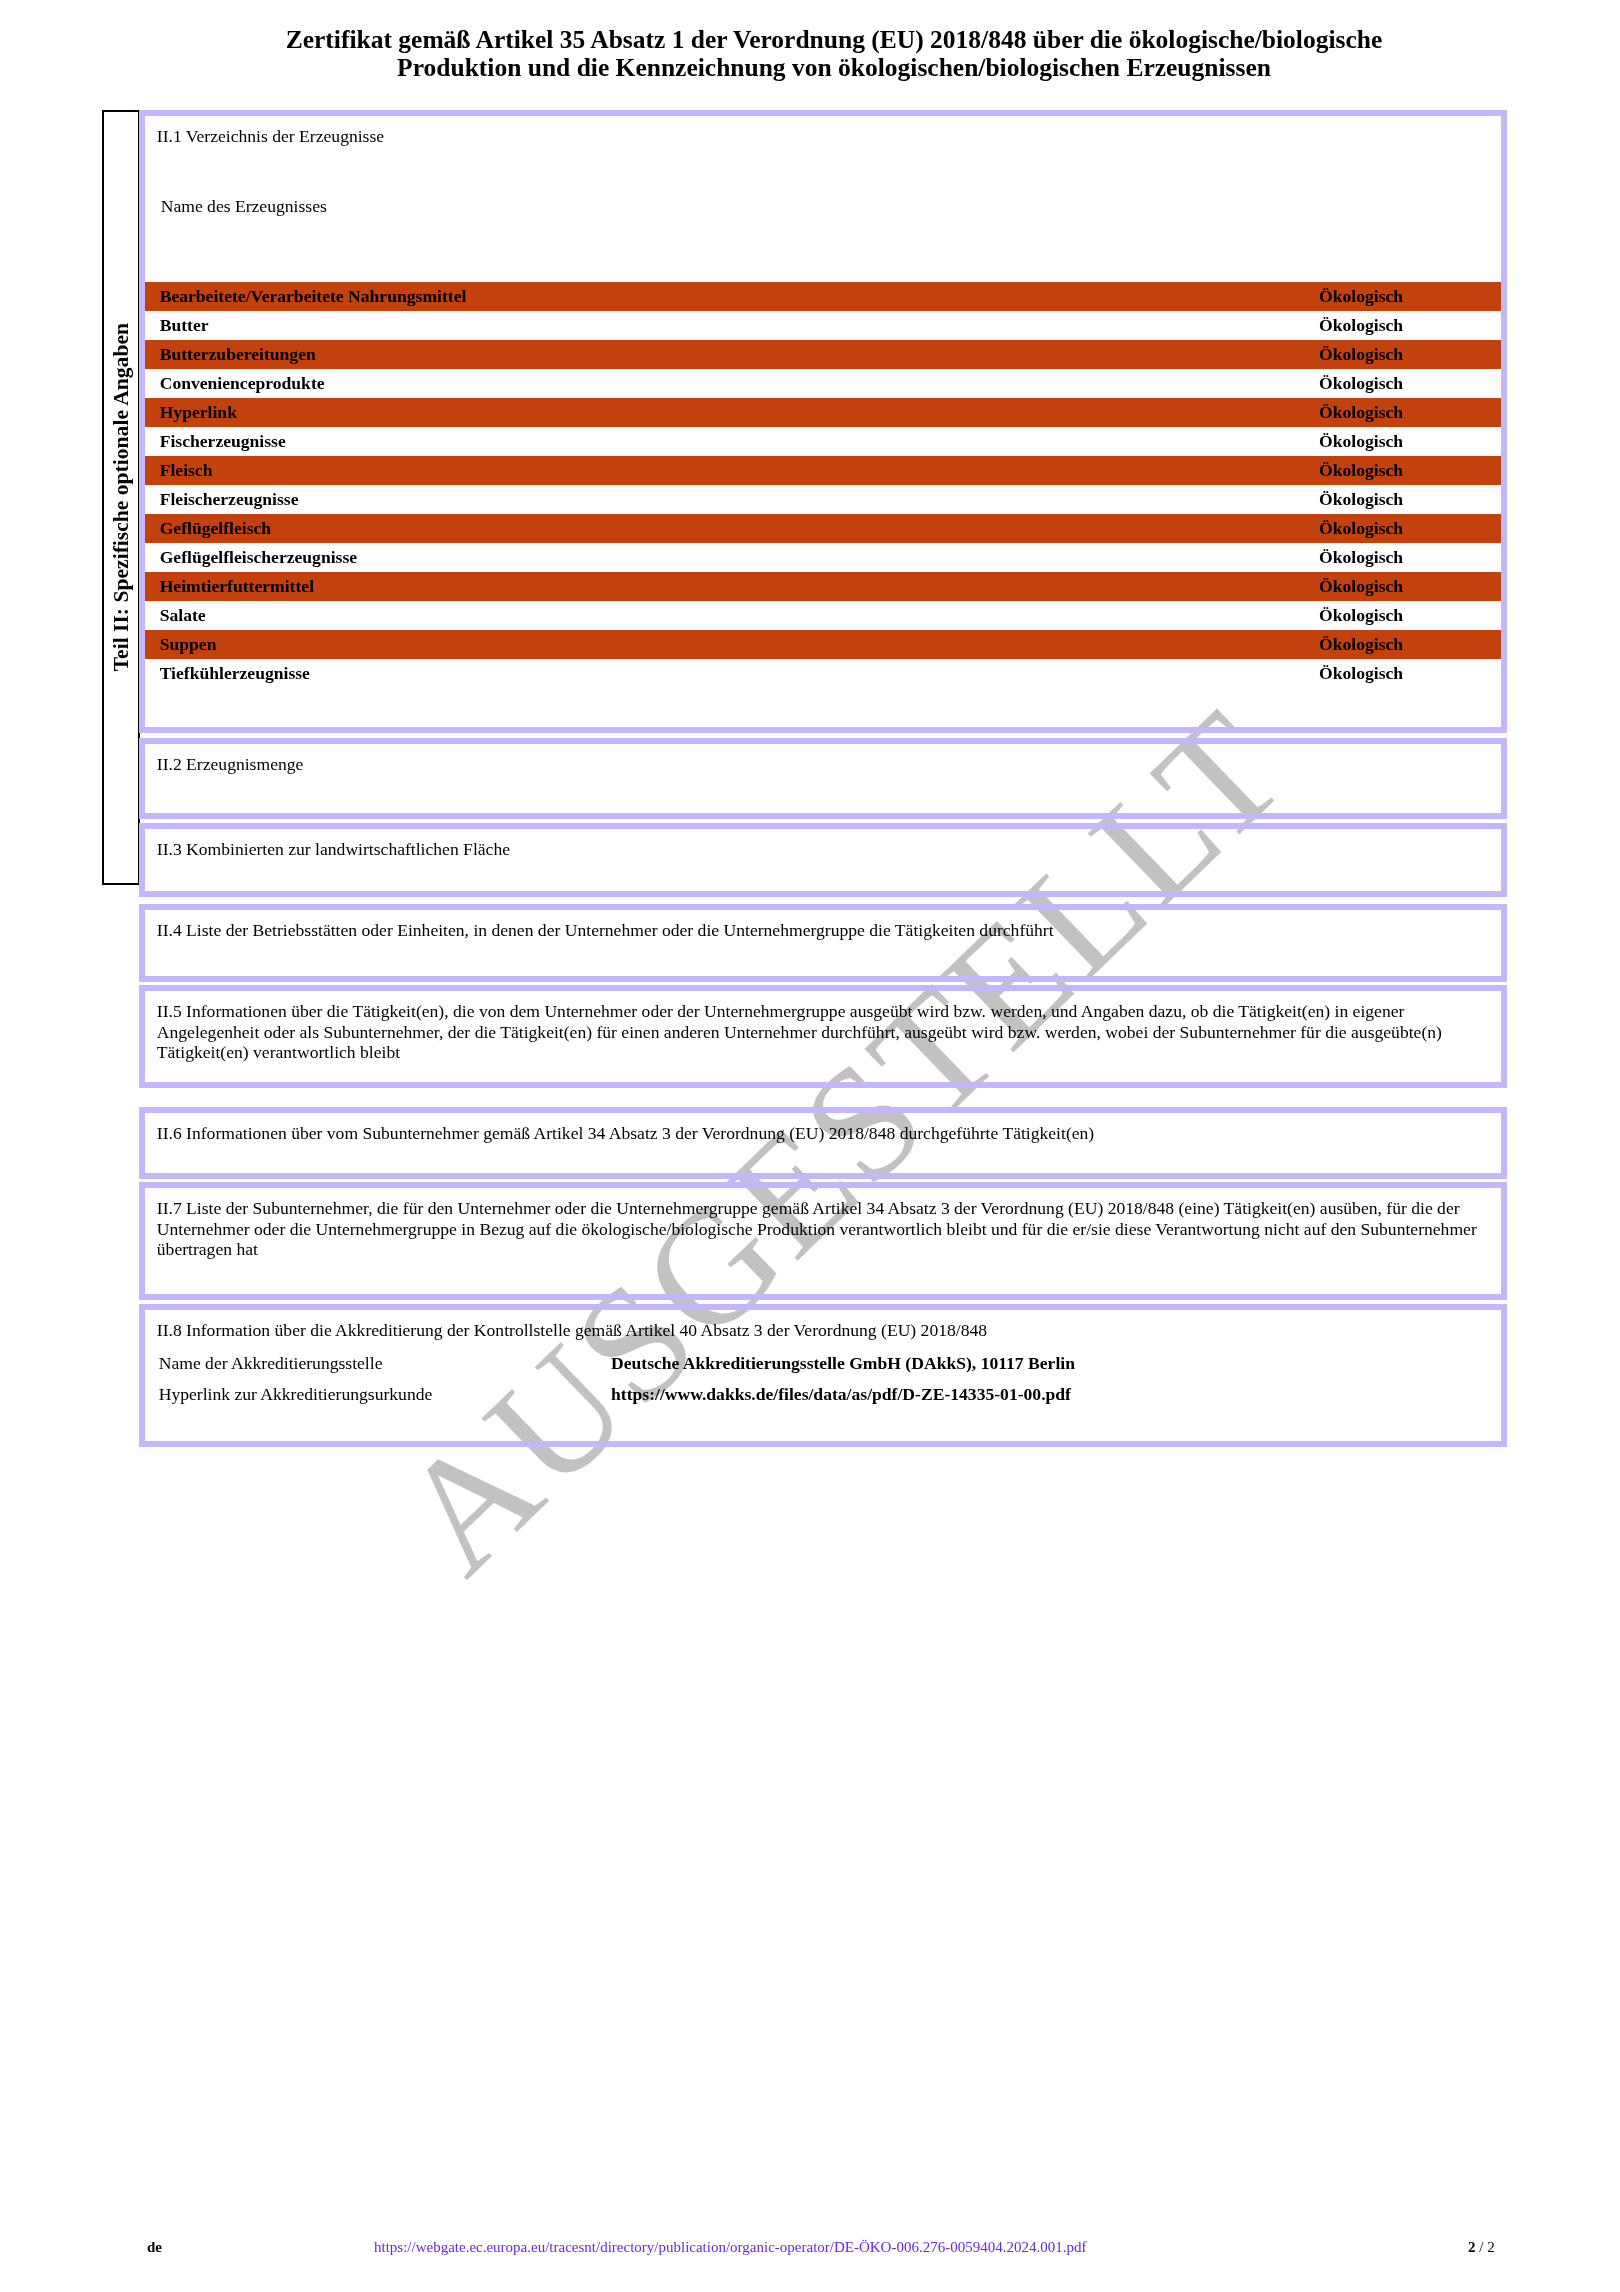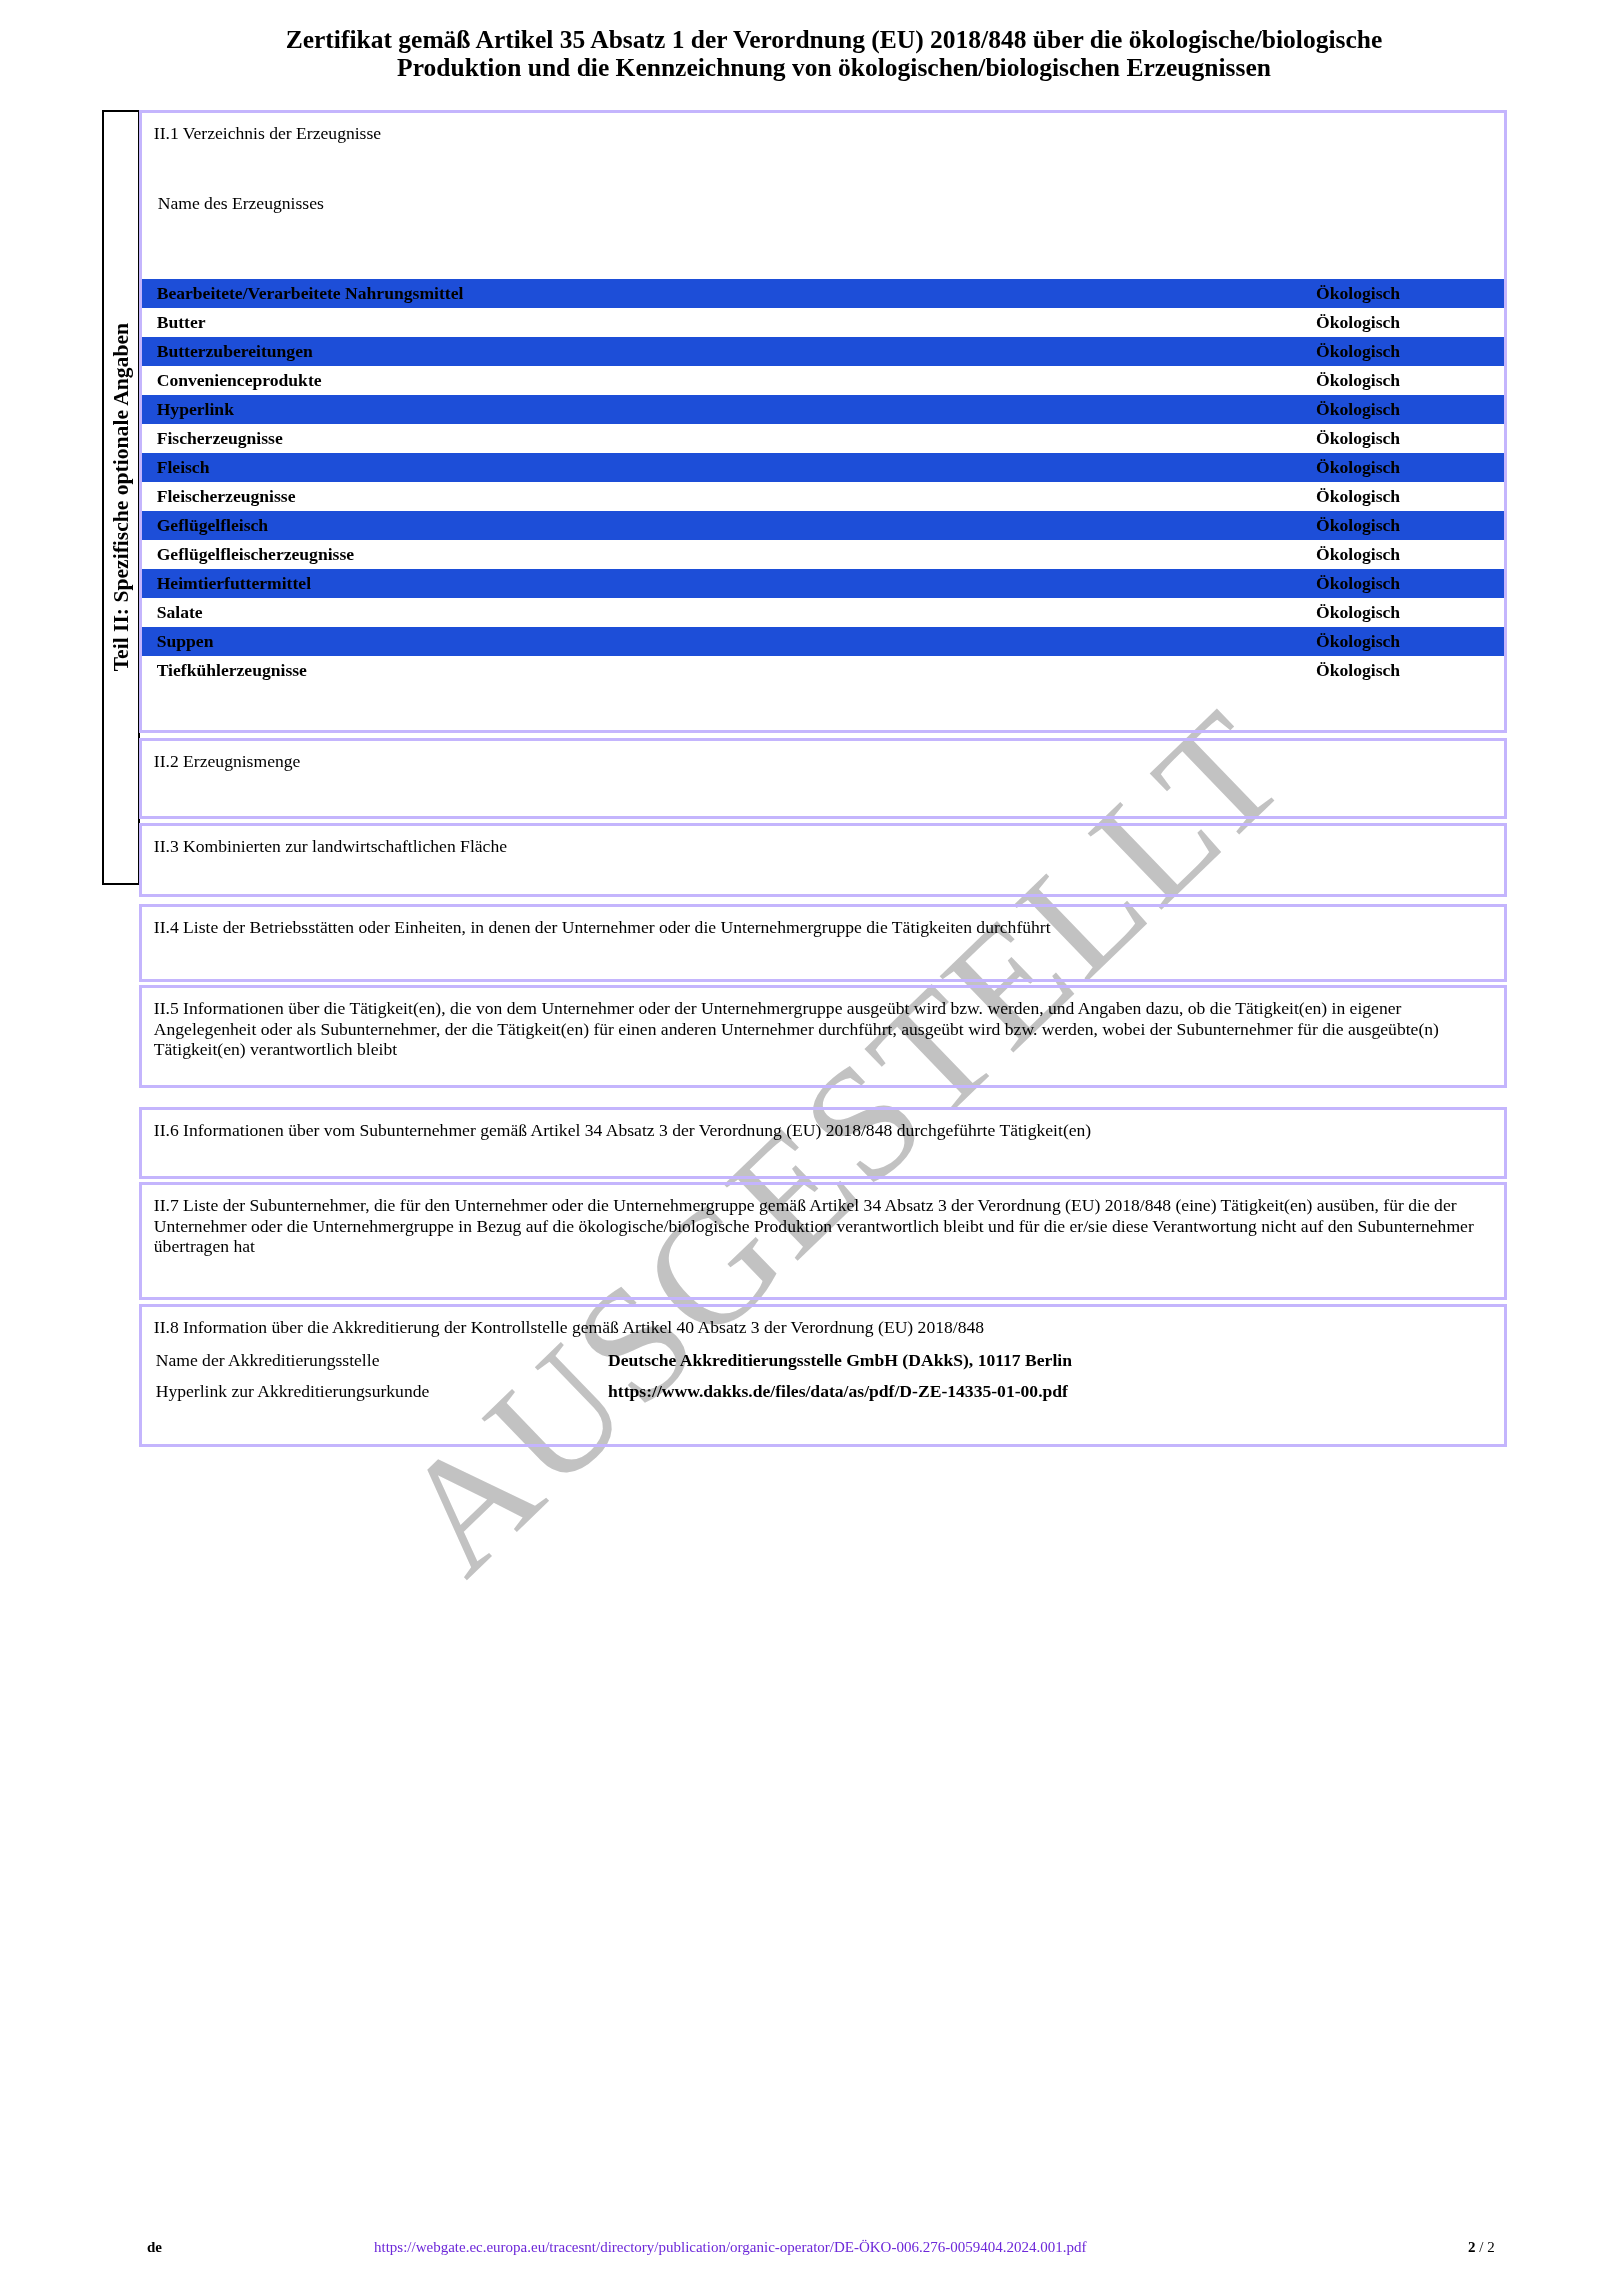--- a/index.html
+++ b/index.html
@@ -25,40 +25,40 @@
     position:absolute; left:102px; top:110px; width:38px; height:775px;
     border:2.9px solid #000; box-sizing:border-box; z-index:2;
     display:flex; align-items:center; justify-content:center;
   }
   .sidebar .vtext {
     writing-mode:vertical-rl; transform:rotate(180deg);
     font-weight:bold; font-size:21.6px; white-space:nowrap;
   }
   .sec {
     position:absolute; left:139px; width:1368px;
-    border:3px solid #c4b5fd; box-sizing:border-box; z-index:2;
+    border:6px solid #c4b5fd; box-sizing:border-box; z-index:2;
     font-size:17.6px;
   }
   .sec .head { position:absolute; top:9.8px; left:11.8px; right:13.7px; line-height:1.18; }
   
   .s1 { top:110px;  height:623px; }
   .s2 { top:738px;  height:81px;  }
   .s3 { top:823px;  height:74px;  }
   .s4 { top:904px;  height:78px;  }
   .s5 { top:985px; height:103px; }
   .s6 { top:1107px; height:72px;  }
   .s7 { top:1182px; height:118px; }
   .s8 { top:1304px; height:143px; }
   .s9 { top:1452px; height:102px; }
   
   .col-name { position:absolute; top:80px; left:15.7px; }
   .col-code { position:absolute; top:71px; left:589px; width:647px; font-size:15.7px; line-height:20.6px; }
   .rows { position:absolute; top:166px; left:0; width:100%; }
   .row { position:relative; height:29px; line-height:29px; }
-  .row.shaded { background:#1d4ed8; }
+  .row.shaded { background:#c2410c; }
   .row .pname { position:absolute; left:14.7px; font-weight:bold; white-space:nowrap; }
   .row .pqual { position:absolute; left:1174px; font-weight:bold; white-space:nowrap; }
   
   .acc-label1 { position:absolute; top:43px;  left:13.7px; }
   .acc-value1 { position:absolute; top:43px;  left:466px; font-weight:bold; }
   .acc-label2 { position:absolute; top:74px;  left:13.7px; }
   .acc-value2 { position:absolute; top:74px;  left:466px; font-weight:bold; }
   
   .inspection { position:absolute; top:45px; left:13.7px; font-weight:bold; }
   

